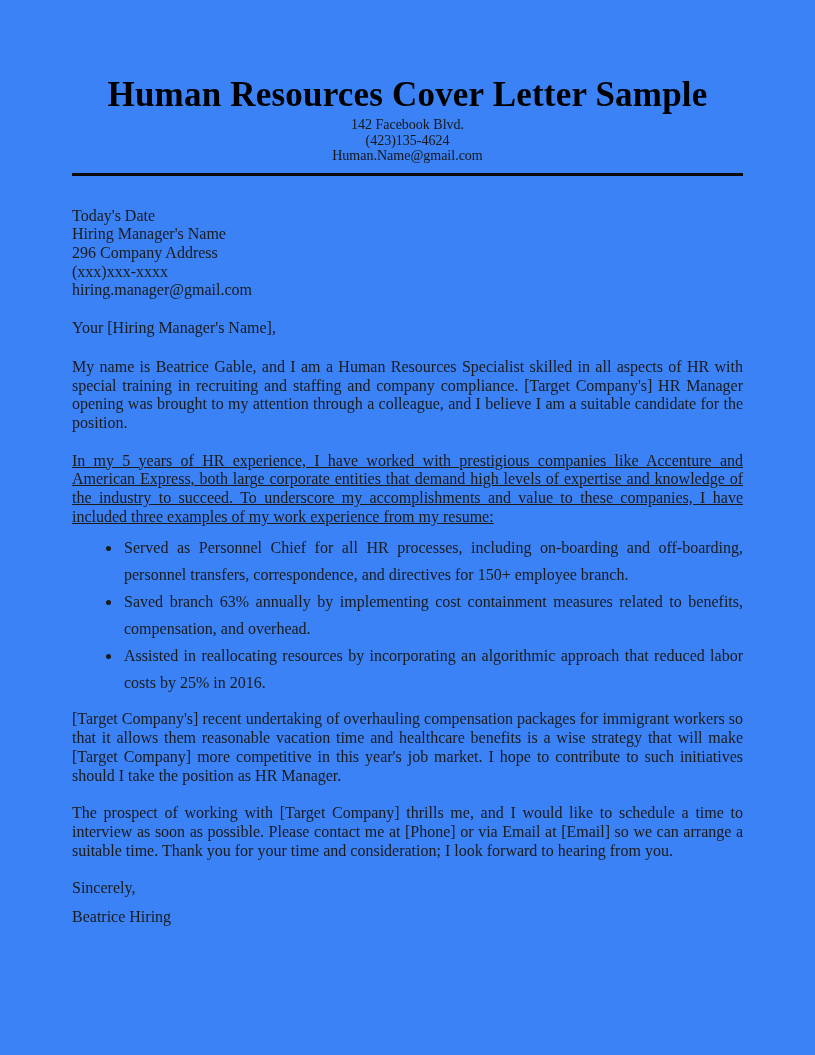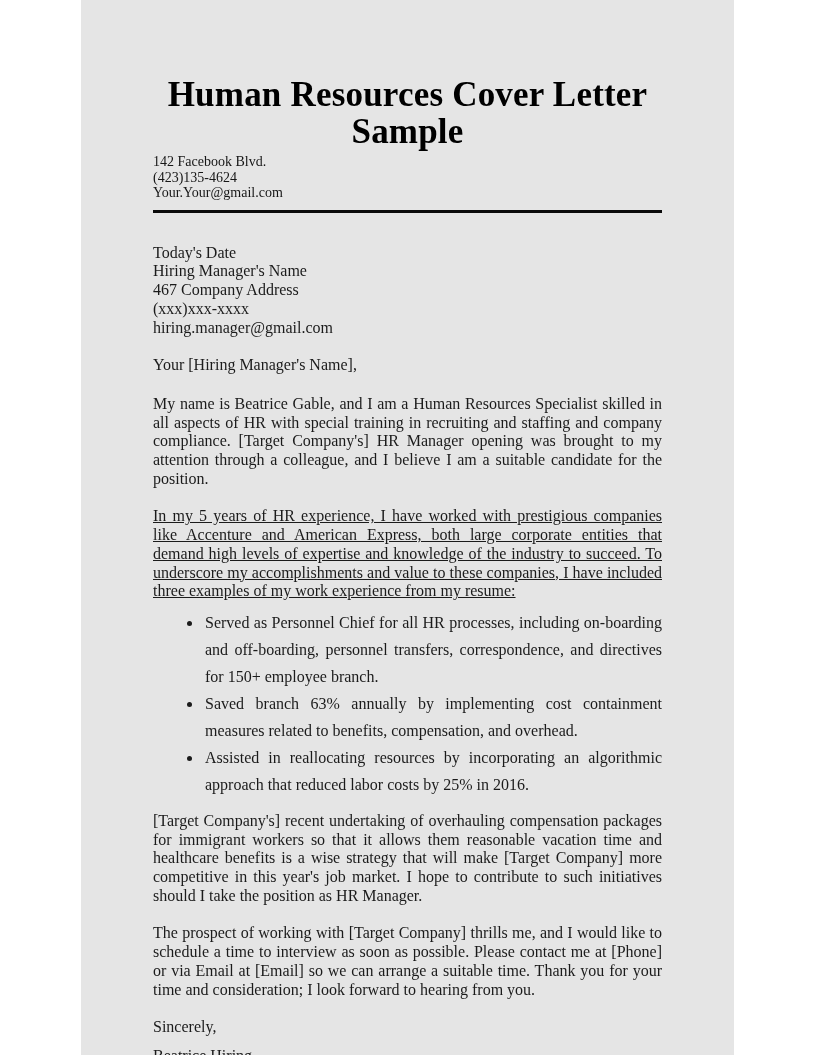--- a/index.html
+++ b/index.html
@@ -1,39 +1,39 @@
 <!DOCTYPE html>
 <html><head>
 <meta charset="utf-8">
 <style>
   * { margin: 0; padding: 0; box-sizing: border-box; }
   html, body { background: #ffffff; }
   .page {
     position: relative;
-    width: 653px;
+    width: 815px;
     height: 1055px;
     margin: 0 auto;
-    background: #e5e5e5;
+    background: #3b82f6;
     color: #1b1b1b;
     font-family: "Liberation Serif", "DejaVu Serif", serif;
     overflow: hidden;
   }
   .content {
     padding: 76px 72px 0 72px;
   }
   .letter-title {
     text-align: center;
     font-size: 35px;
     line-height: 1.06;
     font-weight: bold;
     color: #000000;
     letter-spacing: 0.2px;
   }
   .header-address {
-    text-align: left;
+    text-align: center;
     font-size: 14px;
     line-height: 15.5px;
     margin-top: 4px;
     color: #161616;
   }
   .header-divider {
     border: none;
     border-top: 3px solid #0a0a0a;
     margin-top: 9px;
   }
@@ -69,32 +69,32 @@
 <body>
 
 <div class="page">
   <div class="content">
 
     <header>
       <h1 class="letter-title">Human Resources Cover Letter Sample</h1>
       <div class="header-address">
         <p>142 Facebook Blvd.</p>
         <p>(423)135-4624</p>
-        <p>Your.Your@gmail.com</p>
+        <p>Human.Name@gmail.com</p>
       </div>
       <hr class="header-divider">
     </header>
 
     <main class="letter-body">
 
       <div class="line-block">
         <p class="date-line">Today's Date</p>
         <p class="recipient-name">Hiring Manager's Name</p>
         <div class="recipient-address">
-          <p>467 Company Address</p>
+          <p>296 Company Address</p>
           <p>(xxx)xxx-xxxx</p>
           <p>hiring.manager@gmail.com</p>
         </div>
       </div>
 
       <p class="salutation">Your [Hiring Manager's Name],</p>
 
       <p class="para">My name is Beatrice Gable, and I am a Human Resources Specialist skilled in all aspects of HR with special training in recruiting and staffing and company compliance. [Target Company's] HR Manager opening was brought to my attention through a colleague, and I believe I am a suitable candidate for the position.</p>
 
       <p class="para tight">In my 5 years of HR experience, I have worked with prestigious companies like Accenture and American Express, both large corporate entities that demand high levels of expertise and knowledge of the industry to succeed. To underscore my accomplishments and value to these companies, I have included three examples of my work experience from my resume:</p>

